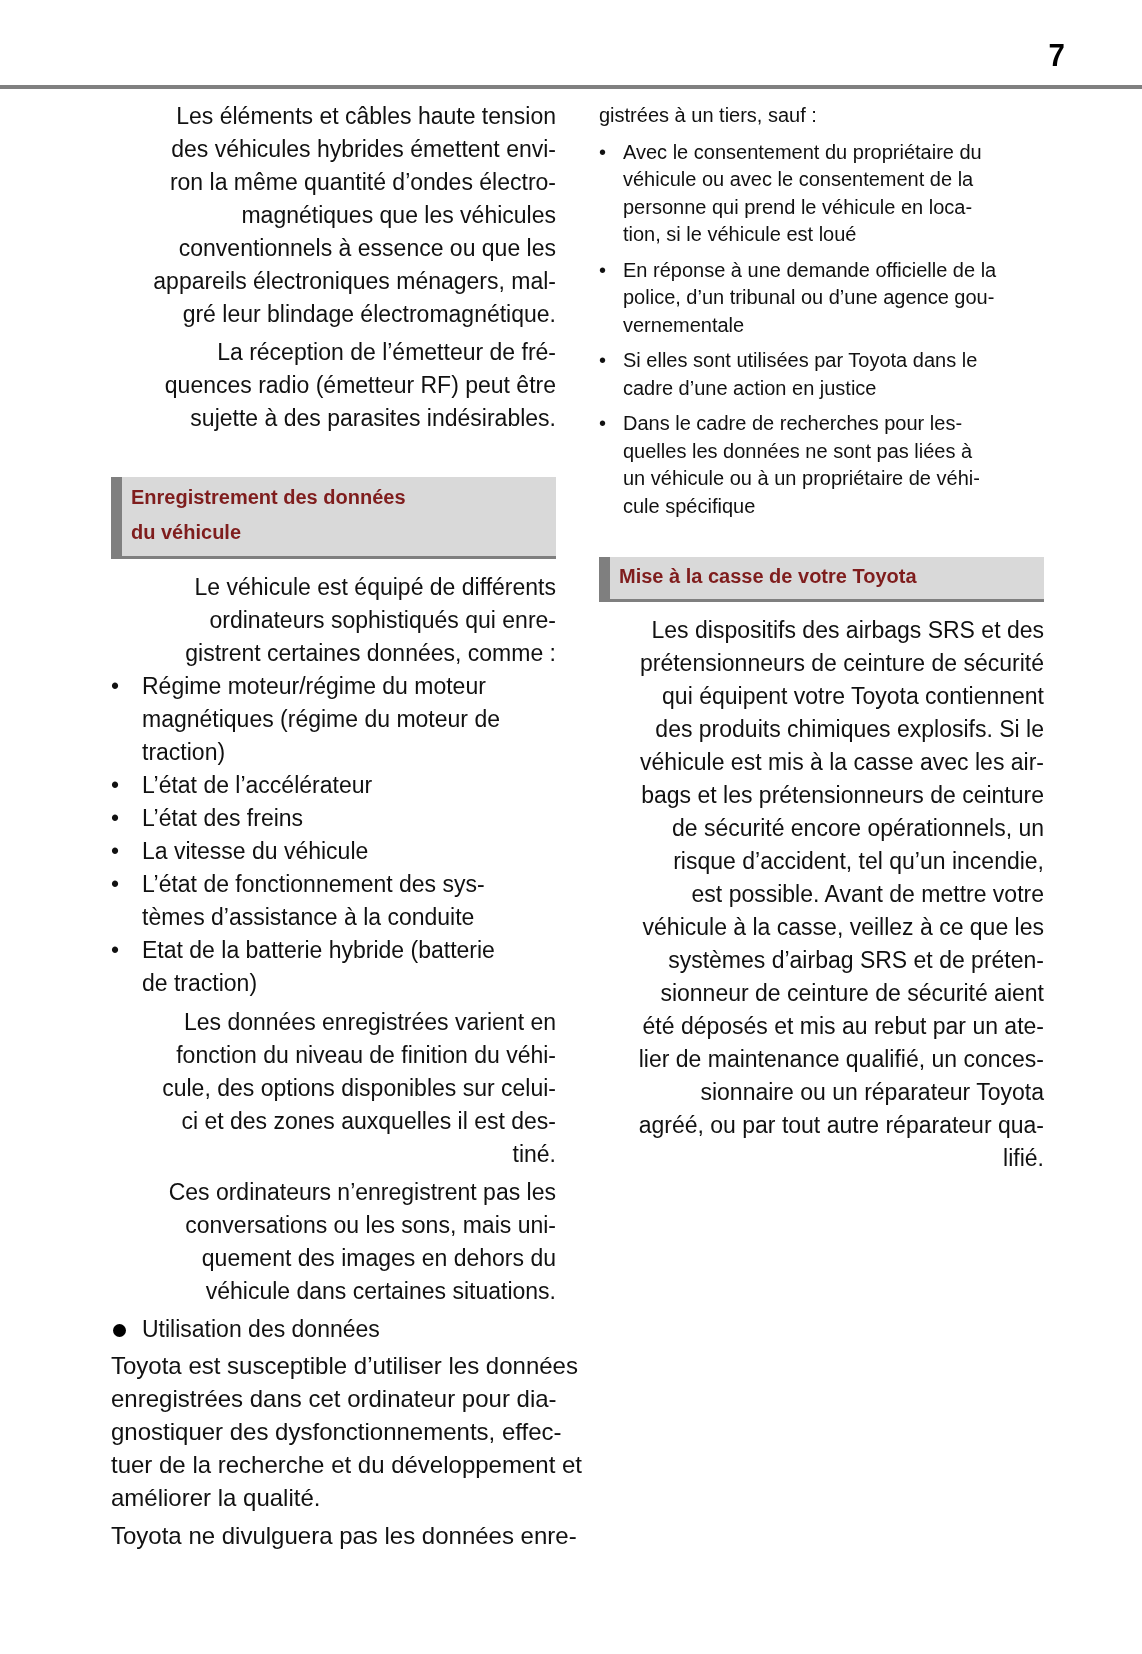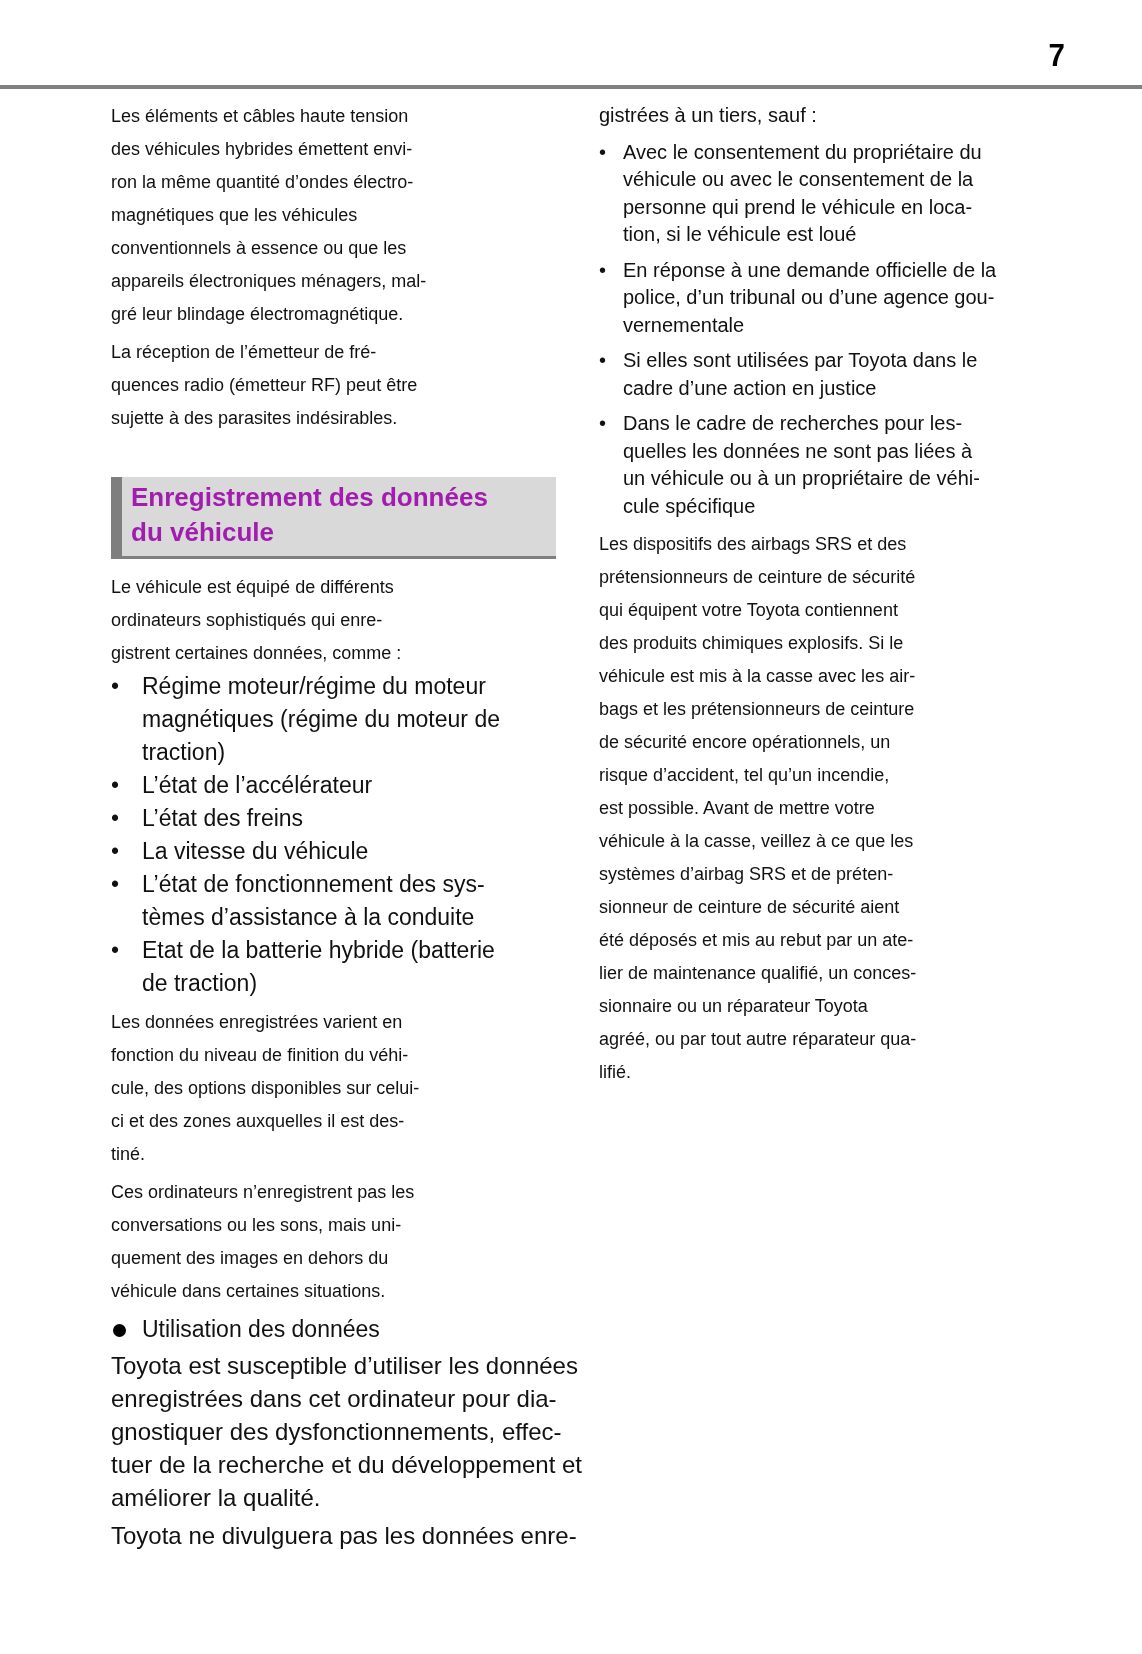--- a/index.html
+++ b/index.html
@@ -35,23 +35,24 @@
       background: #808080;
     }
     .col {
       position: absolute;
       top: 100px;
     }
     .col-left { left: 111px; width: 445px; }
     .col-right { left: 599px; width: 445px; top: 102px; }
 
     .p-large {
-      font-size: 18px;
+      font-size: 23px;
       line-height: 33px;
       margin: 0 0 5px 0;
+      text-align: right;
     }
     .p-small {
       font-size: 24px;
       line-height: 33px;
       margin: 0 0 5px 0;
     }
     .p-right-small {
       font-size: 20px;
       line-height: 27.5px;
       margin: 0 0 9px 0;
@@ -65,23 +66,23 @@
     }
     .heading-box::before {
       content: "";
       position: absolute;
       left: 0; top: 0; bottom: -3px;
       width: 11px;
       background: #7f7f7f;
     }
     .heading-box .h-text {
       font-weight: bold;
-      font-size: 26px;
+      font-size: 20px;
       line-height: 35px;
-      color: #a21caf;
+      color: #7f1d1d;
     }
     .heading-1 { margin-top: 42px; margin-bottom: 12px; }
     .heading-2 { margin-top: 37px; margin-bottom: 12px; padding-top: 2px; padding-bottom: 5px; }
 
     ul.bullets {
       list-style: none;
       margin: 0 0 6px 0;
       padding: 0;
     }
     ul.bullets li {
@@ -255,20 +256,25 @@
       </li>
       <li>
         <span class="dot">•</span>
         <span class="text-line">Dans le cadre de recherches pour les-</span>
         <span class="text-line">quelles les données ne sont pas liées à</span>
         <span class="text-line">un véhicule ou à un propriétaire de véhi-</span>
         <span class="text-line">cule spécifique</span>
       </li>
     </ul>
 
+  <div class="heading-box heading-2">
+    <div class="h-text">
+        <span class="text-line">Mise à la casse de votre Toyota</span>
+      </div>
+  </div>
 
   <div class="p-large">
       <span class="text-line">Les dispositifs des airbags SRS et des</span>
       <span class="text-line">prétensionneurs de ceinture de sécurité</span>
       <span class="text-line">qui équipent votre Toyota contiennent</span>
       <span class="text-line">des produits chimiques explosifs. Si le</span>
       <span class="text-line">véhicule est mis à la casse avec les air-</span>
       <span class="text-line">bags et les prétensionneurs de ceinture</span>
       <span class="text-line">de sécurité encore opérationnels, un</span>
       <span class="text-line">risque d’accident, tel qu’un incendie,</span>

